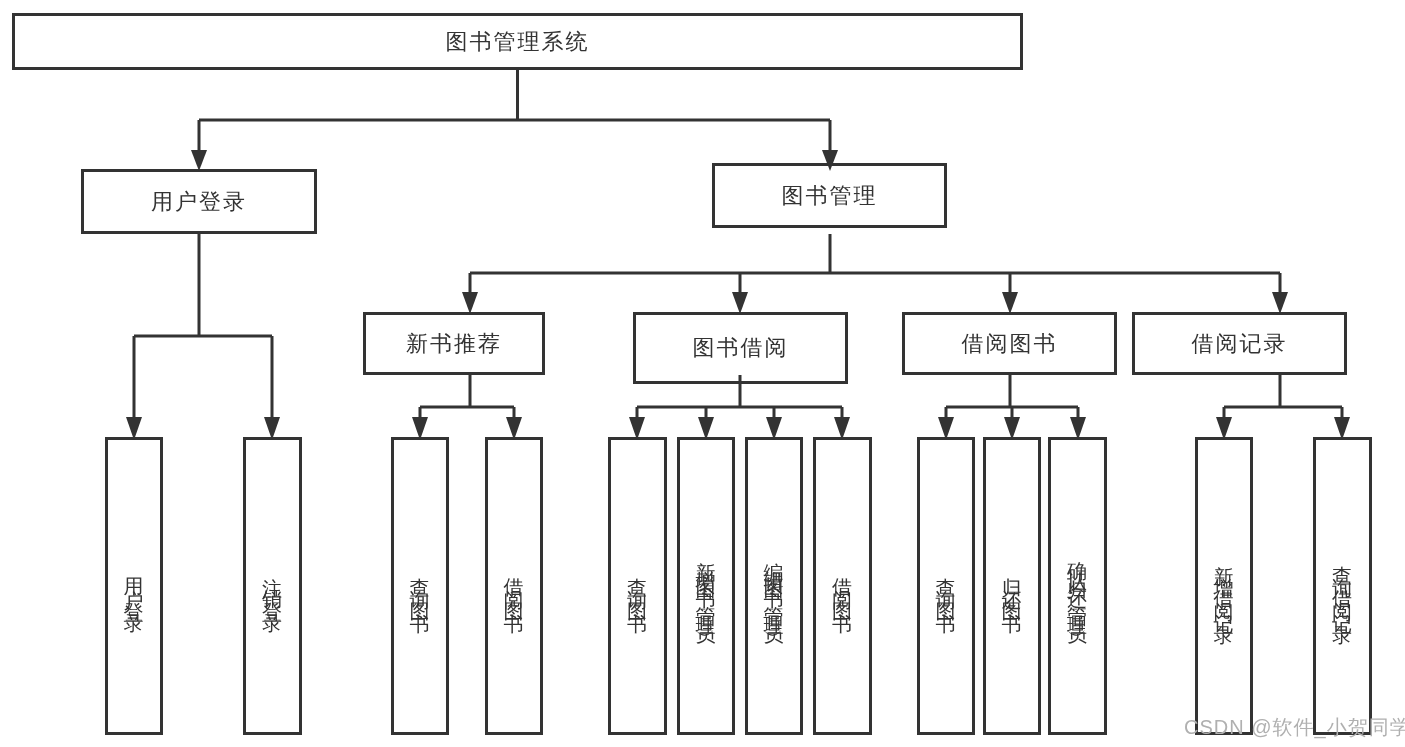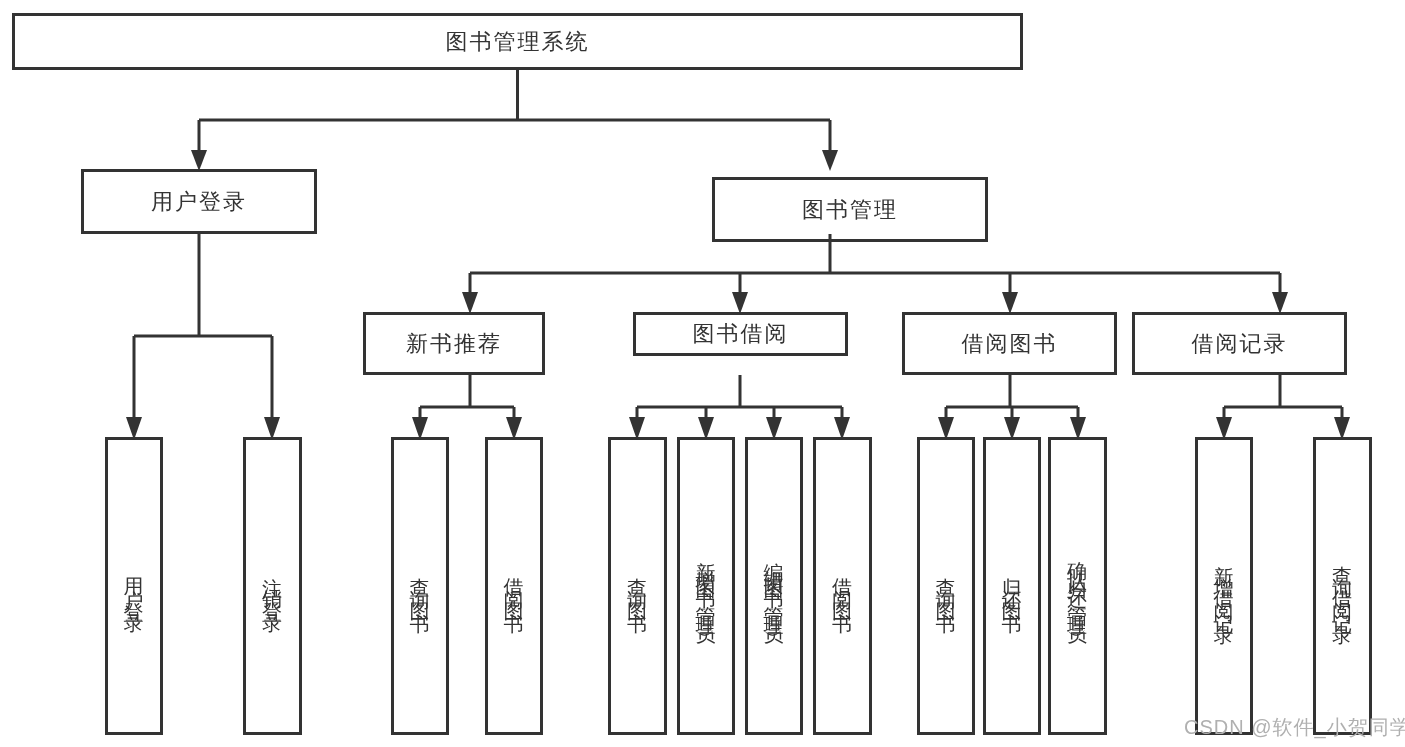--- a/index.html
+++ b/index.html
@@ -65,25 +65,25 @@
 </style>
 </head>
 <body>
 
 <div id="canvas">
 
   <div class="box hlabel" style="left:12px;top:13px;width:1011px;height:57px;">图书管理系统</div>
 
   <div class="box hlabel" style="left:81px;top:169px;width:236px;height:65px;">用户登录</div>
 
-  <div class="box hlabel" style="left:712px;top:177px;width:276px;height:65px;">图书管理</div>
+  <div class="box hlabel" style="left:712px;top:163px;width:235px;height:65px;">图书管理</div>
 
   <div class="box hlabel" style="left:363px;top:312px;width:182px;height:63px;">新书推荐</div>
 
-  <div class="box hlabel" style="left:633px;top:312px;width:215px;height:44px;">图书借阅</div>
+  <div class="box hlabel" style="left:633px;top:312px;width:215px;height:72px;">图书借阅</div>
 
   <div class="box hlabel" style="left:902px;top:312px;width:215px;height:63px;">借阅图书</div>
 
   <div class="box hlabel" style="left:1132px;top:312px;width:215px;height:63px;">借阅记录</div>
 
   <div class="box leaf" style="left:105px;">
     <span class="vtext">用户登录</span>
   </div>
   <div class="box leaf" style="left:243px;width:59px;">
     <span class="vtext">注销登录</span>

